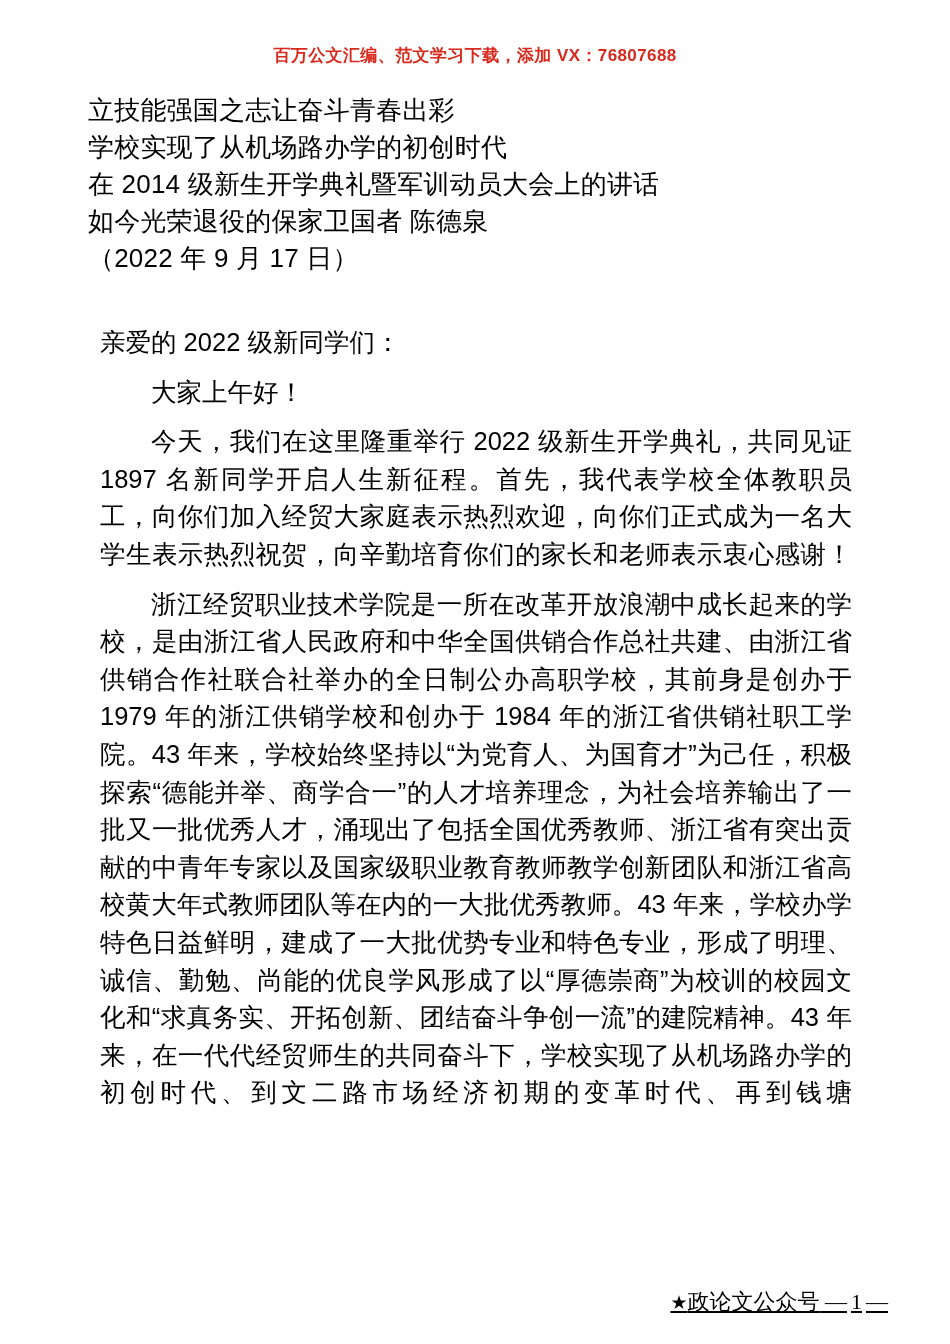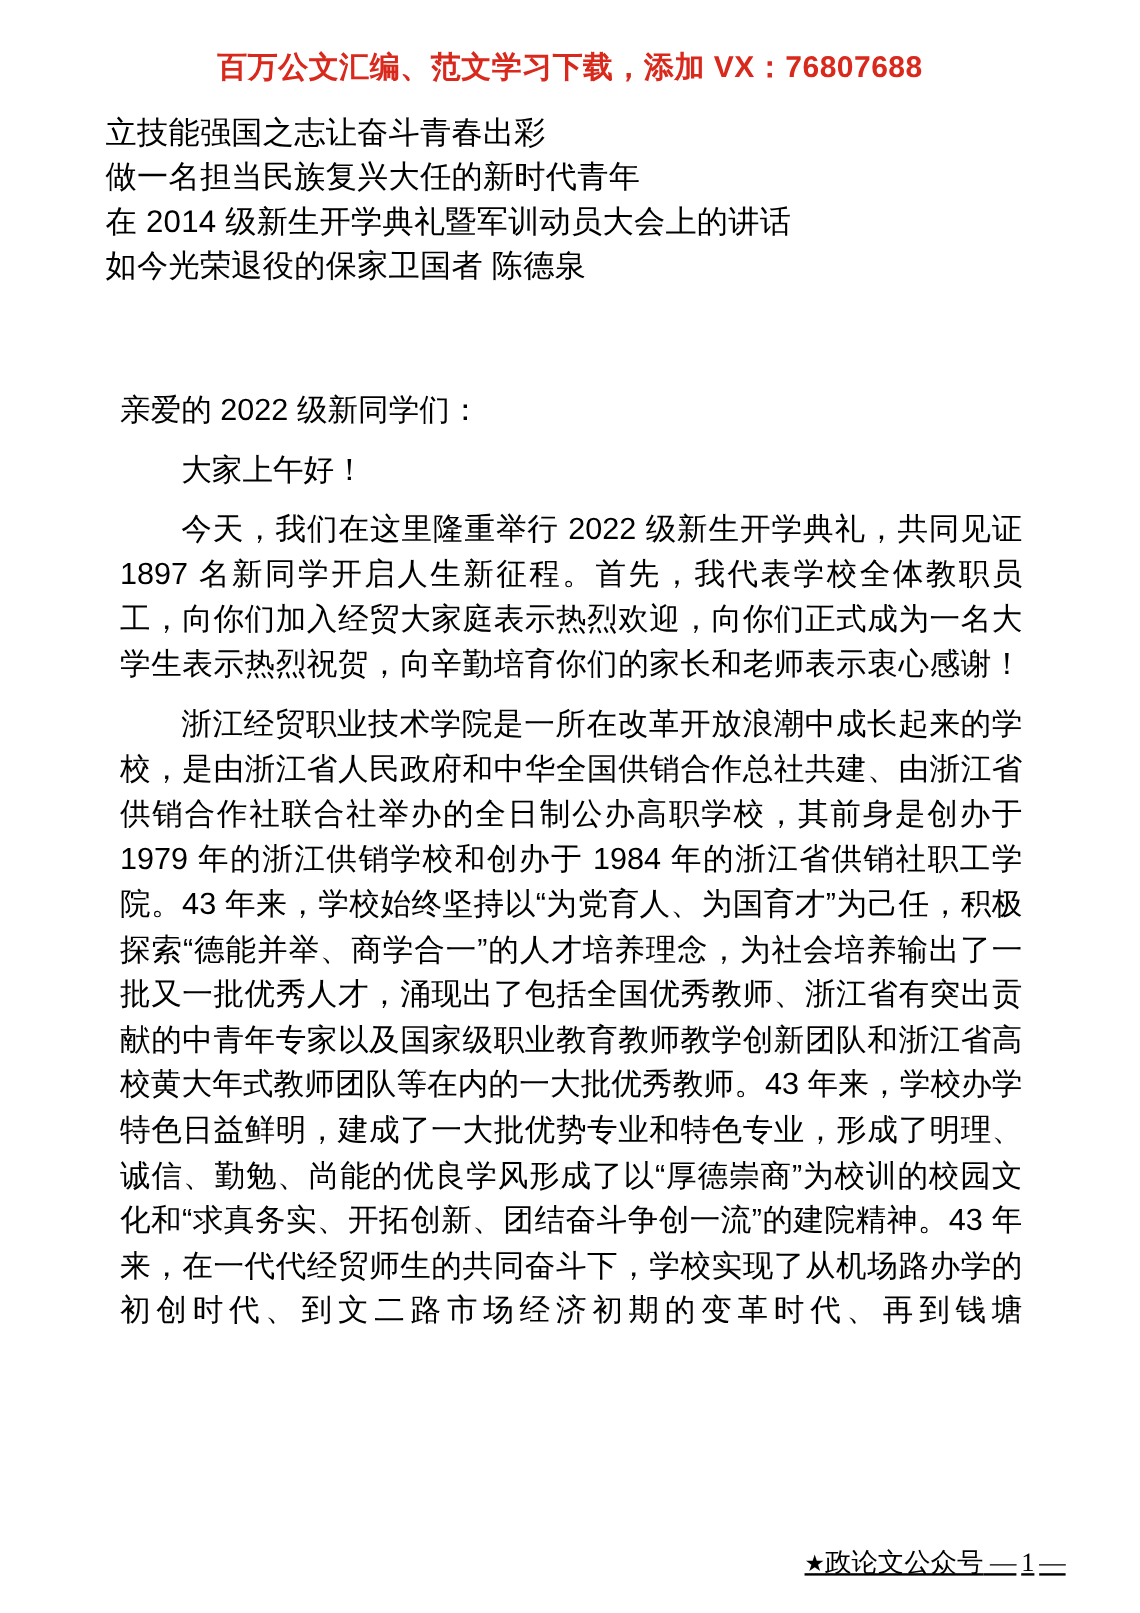--- a/index.html
+++ b/index.html
@@ -22,21 +22,21 @@
   }
 
   
   .promo-banner {
     position: absolute;
     left: 0;
     top: 40px;
     width: 950px;
     text-align: center;
     color: #d8291c;
-    font-size: 25px;
+    font-size: 17px;
     font-weight: bold;
     letter-spacing: 0.4px;
     line-height: 32px;
     white-space: nowrap;
   }
 
   
   .title-block {
     position: absolute;
     left: 88px;
@@ -106,23 +106,24 @@
 </style>
 </head>
 <body>
 
 <div class="page">
 
   <div class="promo-banner">百万公文汇编、范文学习下载，添加 VX：76807688</div>
 
   <div class="title-block">
     <div class="title-line">立技能强国之志让奋斗青春出彩</div>
-    <div class="title-line">做一名担当民族复兴大任的新时代青年</div>
+    <div class="title-line">学校实现了从机场路办学的初创时代</div>
     <div class="title-line">在 2014 级新生开学典礼暨军训动员大会上的讲话</div>
     <div class="title-line">如今光荣退役的保家卫国者  陈德泉</div>
+    <div class="title-line">（2022 年 9 月 17 日）</div>
   </div>
 
   <div class="body-block">
     <p class="para">亲爱的 2022 级新同学们：</p>
     <p class="para indent">大家上午好！</p>
     <p class="para indent last-justify">今天，我们在这里隆重举行 2022 级新生开学典礼，共同见证 1897 名新同学开启人生新征程。首先，我代表学校全体教职员工，向你们加入经贸大家庭表示热烈欢迎，向你们正式成为一名大学生表示热烈祝贺，向辛勤培育你们的家长和老师表示衷心感谢！</p>
     <p class="para indent last-justify">浙江经贸职业技术学院是一所在改革开放浪潮中成长起来的学校，是由浙江省人民政府和中华全国供销合作总社共建、由浙江省供销合作社联合社举办的全日制公办高职学校，其前身是创办于 1979 年的浙江供销学校和创办于 1984 年的浙江省供销社职工学院。43 年来，学校始终坚持以“为党育人、为国育才”为己任，积极探索“德能并举、商学合一”的人才培养理念，为社会培养输出了一批又一批优秀人才，涌现出了包括全国优秀教师、浙江省有突出贡献的中青年专家以及国家级职业教育教师教学创新团队和浙江省高校黄大年式教师团队等在内的一大批优秀教师。43 年来，学校办学特色日益鲜明，建成了一大批优势专业和特色专业，形成了明理、诚信、勤勉、尚能的优良学风形成了以“厚德崇商”为校训的校园文化和“求真务实、开拓创新、团结奋斗争创一流”的建院精神。43 年来，在一代代经贸师生的共同奋斗下，学校实现了从机场路办学的初创时代、到文二路市场经济初期的变革时代、再到钱塘</p>
   </div>
 
   <div class="footer">

